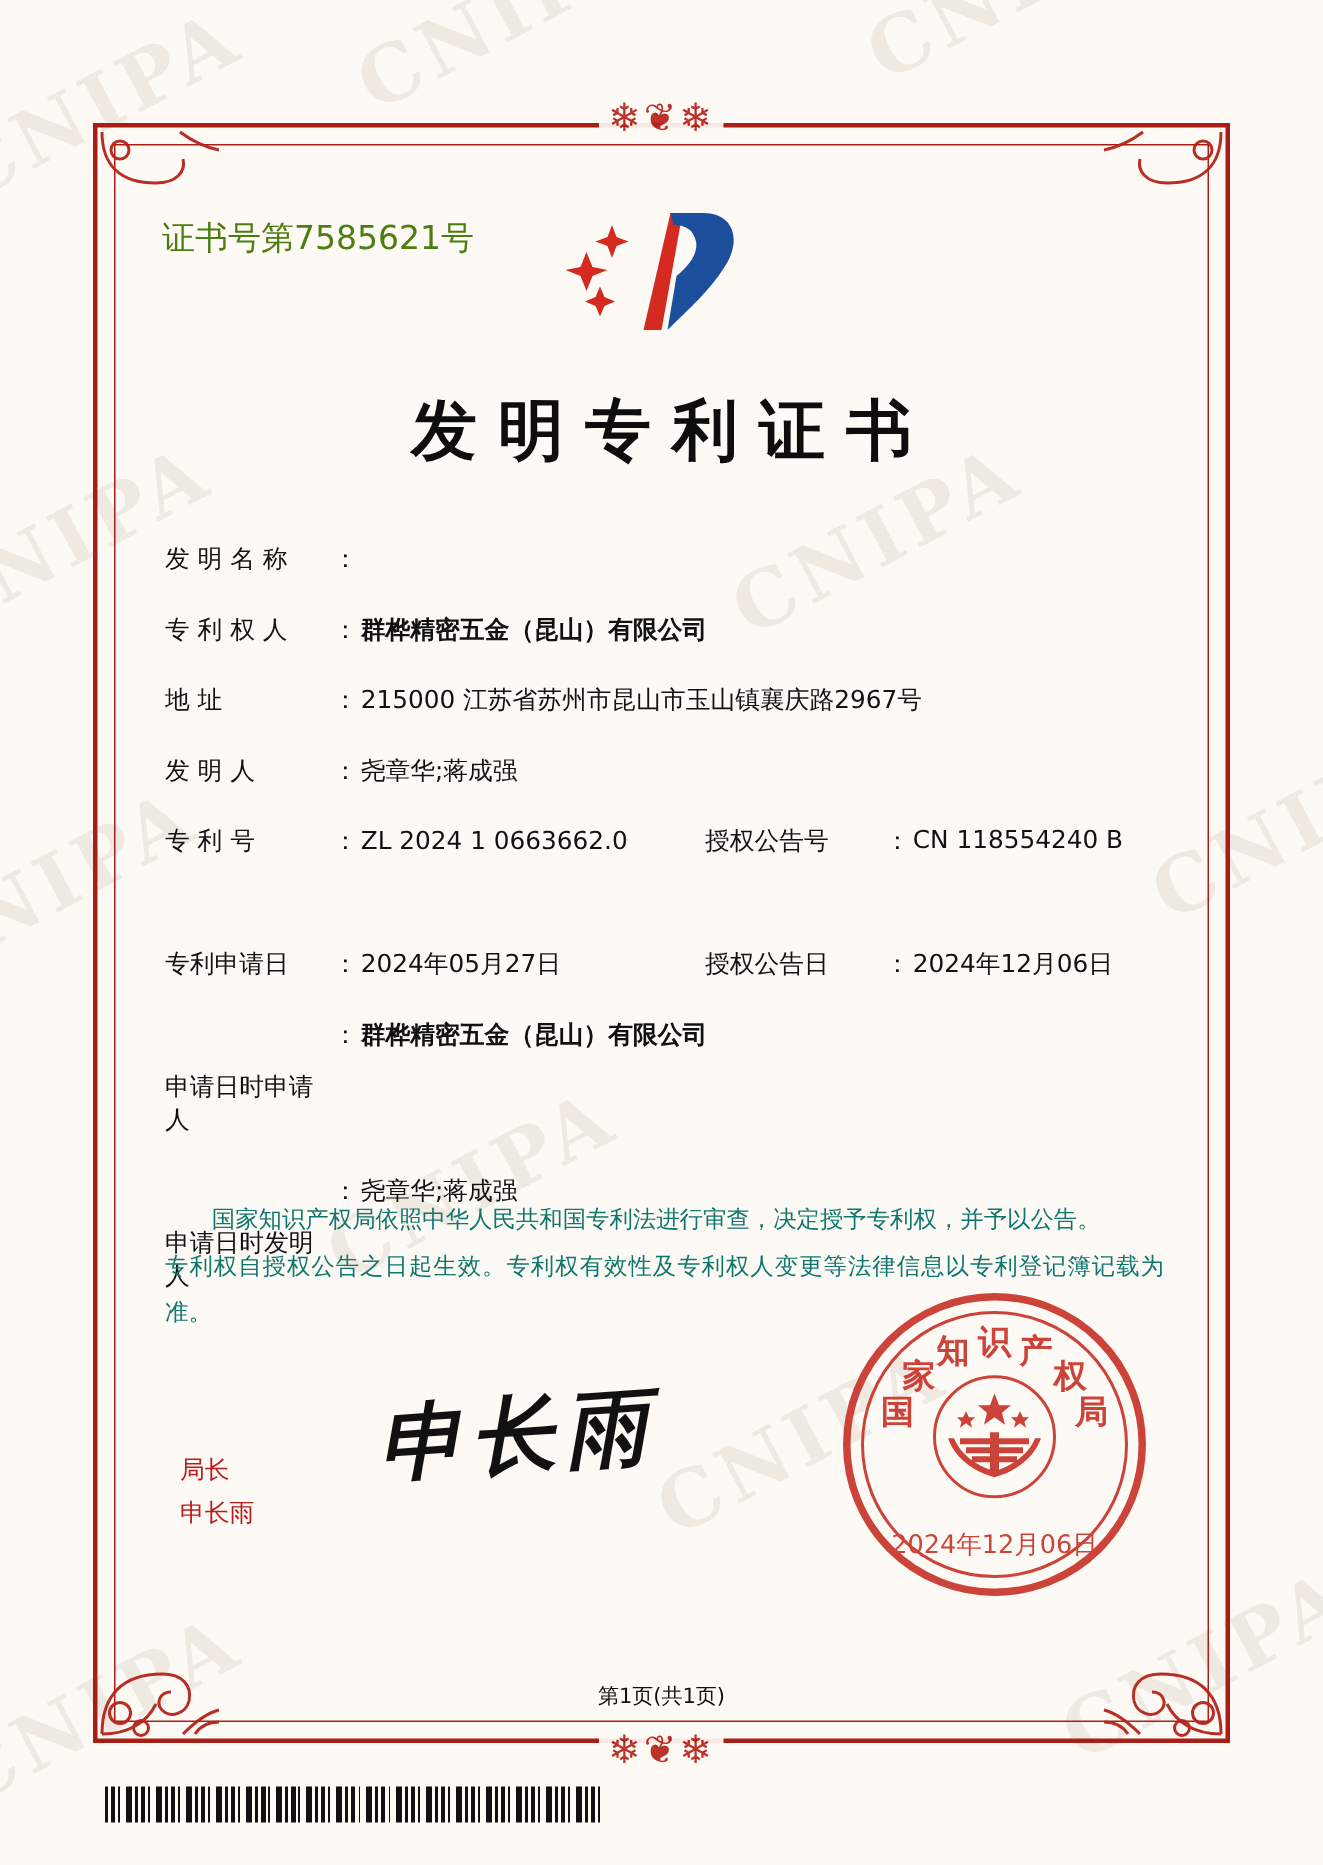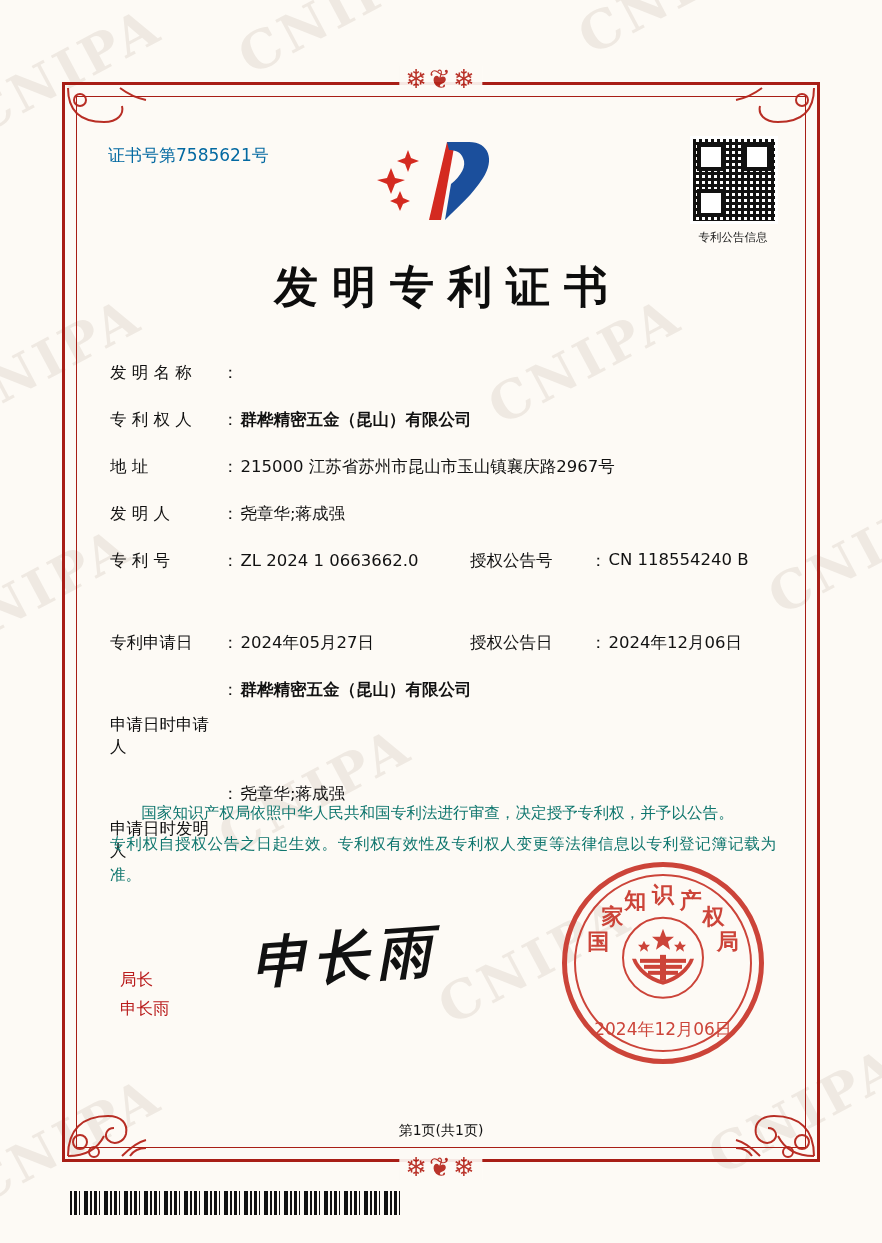--- a/index.html
+++ b/index.html
@@ -96,22 +96,22 @@
   .cd-bl { left: 2px; bottom: 2px; }
   .cd-br { right: 2px; bottom: 2px; transform: scaleX(-1); }
   .cd-tl { left: 2px; top: 2px; transform: scaleY(-1); }
   .cd-tr { right: 2px; top: 2px; transform: scale(-1,-1); }
 
   
   .cert-no {
     position: absolute;
     left: 46px;
     top: 62px;
-    font-size: 17px;
-    color: #0369a1;
+    font-size: 22px;
+    color: #4d7c0f;
     font-family: "DejaVu Sans", sans-serif;
   }
   .logo {
     position: absolute;
     left: 50%;
     top: 50px;
     transform: translateX(-50%);
     width: 140px;
     height: 100px;
   }
@@ -401,26 +401,20 @@
   <svg class="logo" viewBox="0 0 140 100">
     <g fill="#d42a20">
       <polygon points="16,46 20,36 24,46 34,48 24,52 20,62 16,52 6,48"></polygon>
       <polygon points="34,26 37,18 40,26 48,29 40,32 37,40 34,32 26,29"></polygon>
       <polygon points="26,66 29,59 32,66 39,69 32,72 29,79 26,72 19,69"></polygon>
     </g>
     <polygon points="58,88 76,10 84,10 70,88" fill="#d42a20"></polygon>
     <path d="M76 10 L98 10 C118 10 124 28 112 46 C102 62 88 74 74 88 L80 52 C90 44 96 34 92 26 C90 20 84 18 78 18 Z" fill="#1b4f9c"></path>
   </svg>
 
-  <div class="qr-box">
-    <div class="qr">
-      <div class="qr-eye3"></div>
-    </div>
-    <div class="qr-caption">专利公告信息</div>
-  </div>
 
   <div class="cert-title">发明专利证书</div>
 
   <div class="fields">
 
     <div class="frow">
       <div class="flabel">发 明 名 称</div>
       <div class="fcolon">：</div>
     </div>
 

